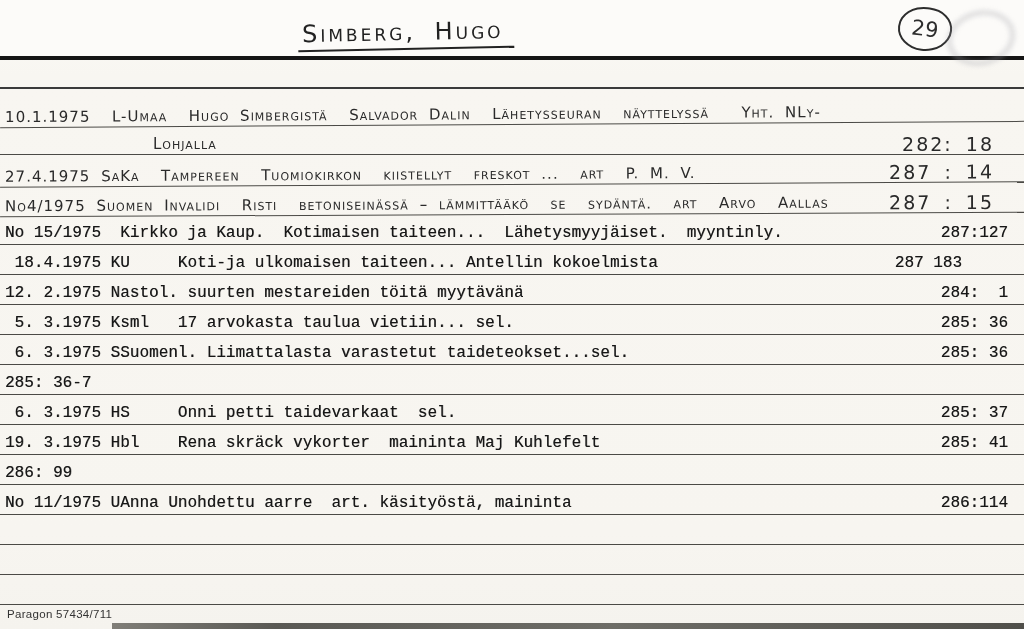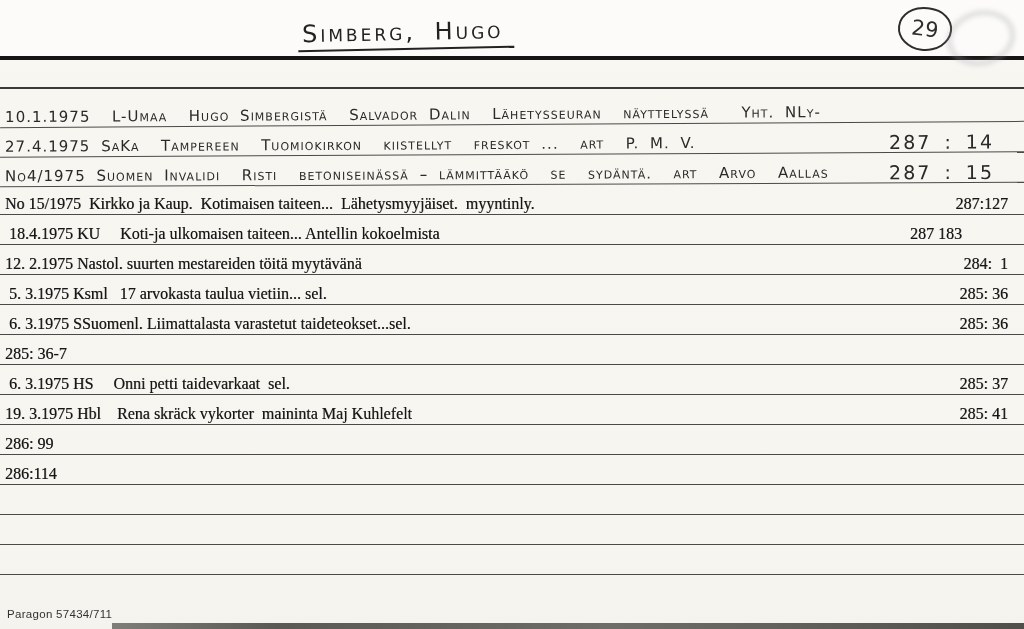--- a/index.html
+++ b/index.html
@@ -49,21 +49,21 @@
     height:30px;box-sizing:border-box;
     border-bottom:1.5px solid #4b4a46;
     display:flex;justify-content:space-between;align-items:flex-end;
     padding:0 16px 1px 5px;
   }
   .row.first{height:38px;}
   .row .txt{white-space:pre;overflow:hidden;}
   .row .ref{white-space:pre;flex:none;}
   
   .type .txt,.type .ref{
-    font-family:Liberation Serif, serif;
+    font-family:Liberation Mono, monospace;
     font-size:16px;line-height:19px;color:#161616;
     text-shadow:0.4px 0 0 rgba(20,20,20,0.55);
     text-align:center;
   }
   
   .hand .txt,.hand .ref{
     font-family:"DejaVu Sans",sans-serif;
     font-variant:small-caps;
     font-size:15px;line-height:18px;letter-spacing:1px;word-spacing:5px;
     color:#2a2a2a;
@@ -98,20 +98,24 @@
   </div>
   <div class="stamp-smudge"></div>
   <div class="header-gap"></div>
 
   <div class="rows">
 
     <div class="row hand r1 first">
       <span class="txt">10.1.1975  L-Umaa  Hugo Simbergistä  Salvador Dalin  Lähetysseuran  näyttelyssä   Yht. NLy-</span>
       <span class="ref"></span>
     </div>
+    <div class="row hand indent">
+      <span class="txt">Lohjalla</span>
+      <span class="ref">282: 18</span>
+    </div>
     <div class="row hand r3">
       <span class="txt">27.4.1975 SaKa  Tampereen  Tuomiokirkon  kiistellyt  freskot ...  art  P. M. V.</span>
       <span class="ref">287 : 14</span>
     </div>
     <div class="row hand r4">
       <span class="txt">No4/1975 Suomen Invalidi  Risti  betoniseinässä – lämmittääkö  se  sydäntä.  art  Arvo  Aallas</span>
       <span class="ref">287 : 15</span>
     </div>
 
     <div class="row type">
@@ -142,20 +146,21 @@
       <span class="ref">285: 37</span>
     </div>
     <div class="row type">
       <span class="txt">19. 3.1975 Hbl    Rena skräck vykorter  maininta Maj Kuhlefelt</span>
       <span class="ref">285: 41</span>
     </div>
     <div class="row type">
       <span class="ref">286: 99</span>
     </div>
     <div class="row type">
+      <span class="txt">No 11/1975 UAnna Unohdettu aarre  art. käsityöstä, maininta</span>
       <span class="ref">286:114</span>
     </div>
 
     <div class="row"></div>
     <div class="row"></div>
     <div class="row"></div>
   </div>
 
   <div class="footer-label">Paragon 57434/711</div>
   <div class="scan-strip"></div>

